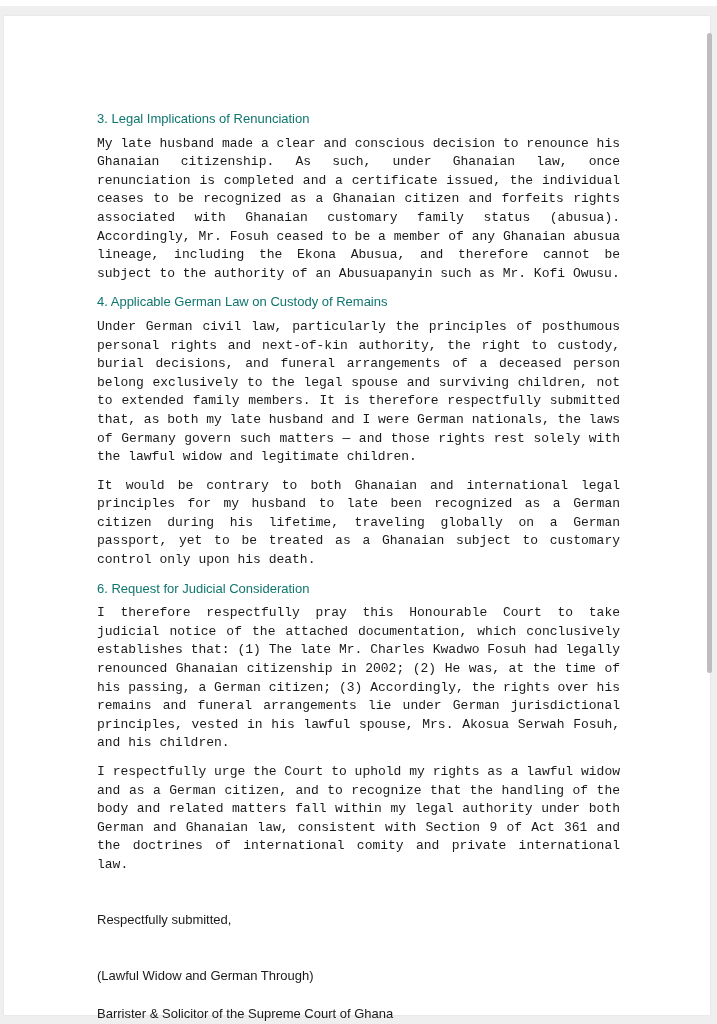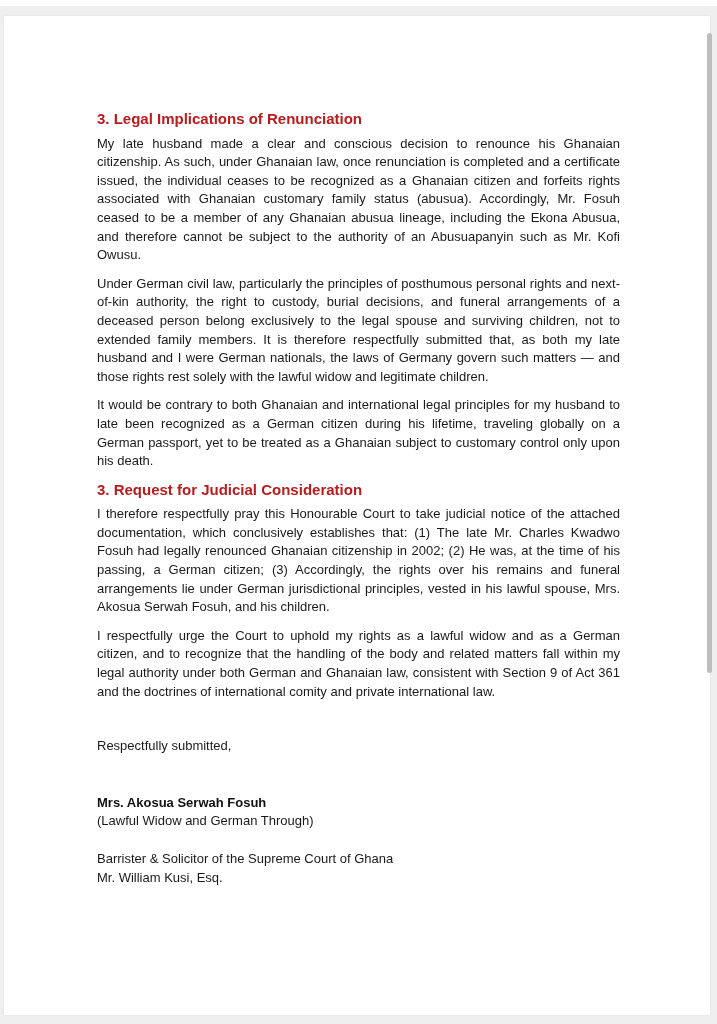--- a/index.html
+++ b/index.html
@@ -48,29 +48,30 @@
     .content {
       position: absolute;
       left: 97px;
       top: 110px;
       width: 523px;
       color: #1a1a1a;
       font-size: 13px;
       line-height: 18.6px;
     }
     .content h3 {
-      font-size: 15px;
-      font-weight: bold;
+      font-size: 13px;
+      font-weight: normal;
       margin: 0 0 6px 0;
       line-height: 18.6px;
-      color: #b91c1c;
+      color: #0f766e;
     }
     .content p {
       margin: 0 0 10px 0;
       text-align: justify;
+      font-family: Liberation Mono, monospace;
     }
     .content p.last-left {
       text-align-last: left;
     }
     .closing {
       margin-top: 36px;
     }
     .closing .line {
       display: block;
       line-height: 18.6px;
@@ -89,34 +90,34 @@
 <div class="scrollbar-thumb"></div>
 
 <div class="content">
 
   <section>
     <h3>3. Legal Implications of Renunciation</h3>
     <p class="last-left">My late husband made a clear and conscious decision to renounce his Ghanaian citizenship. As such, under Ghanaian law, once renunciation is completed and a certificate issued, the individual ceases to be recognized as a Ghanaian citizen and forfeits rights associated with Ghanaian customary family status (abusua). Accordingly, Mr. Fosuh ceased to be a member of any Ghanaian abusua lineage, including the Ekona Abusua, and therefore cannot be subject to the authority of an Abusuapanyin such as Mr. Kofi Owusu.</p>
   </section>
 
   <section>
+    <h3>4. Applicable German Law on Custody of Remains</h3>
     <p class="last-left">Under German civil law, particularly the principles of posthumous personal rights and next-of-kin authority, the right to custody, burial decisions, and funeral arrangements of a deceased person belong exclusively to the legal spouse and surviving children, not to extended family members. It is therefore respectfully submitted that, as both my late husband and I were German nationals, the laws of Germany govern such matters — and those rights rest solely with the lawful widow and legitimate children.</p>
     <p class="last-left">It would be contrary to both Ghanaian and international legal principles for my husband to late been recognized as a German citizen during his lifetime, traveling globally on a German passport, yet to be treated as a Ghanaian subject to customary control only upon his death.</p>
   </section>
 
   <section>
-    <h3>3. Request for Judicial Consideration</h3>
+    <h3>6. Request for Judicial Consideration</h3>
     <p class="last-left">I therefore respectfully pray this Honourable Court to take judicial notice of the attached documentation, which conclusively establishes that: (1) The late Mr. Charles Kwadwo Fosuh had legally renounced Ghanaian citizenship in 2002; (2) He was, at the time of his passing, a German citizen; (3) Accordingly, the rights over his remains and funeral arrangements lie under German jurisdictional principles, vested in his lawful spouse, Mrs. Akosua Serwah Fosuh, and his children.</p>
     <p class="last-left">I respectfully urge the Court to uphold my rights as a lawful widow and as a German citizen, and to recognize that the handling of the body and related matters fall within my legal authority under both German and Ghanaian law, consistent with Section 9 of Act 361 and the doctrines of international comity and private international law.</p>
   </section>
 
   <div class="closing">
     <span class="line">Respectfully submitted,</span>
     <div class="gap"></div>
     <div class="gap"></div>
-    <span class="line bold">Mrs. Akosua Serwah Fosuh</span>
     <span class="line">(Lawful Widow and German Through)</span>
     <div class="gap"></div>
     <span class="line">Barrister &amp; Solicitor of the Supreme Court of Ghana</span>
     <span class="line">Mr. William Kusi, Esq.</span>
   </div>
 
 </div>
 
 </body></html>

